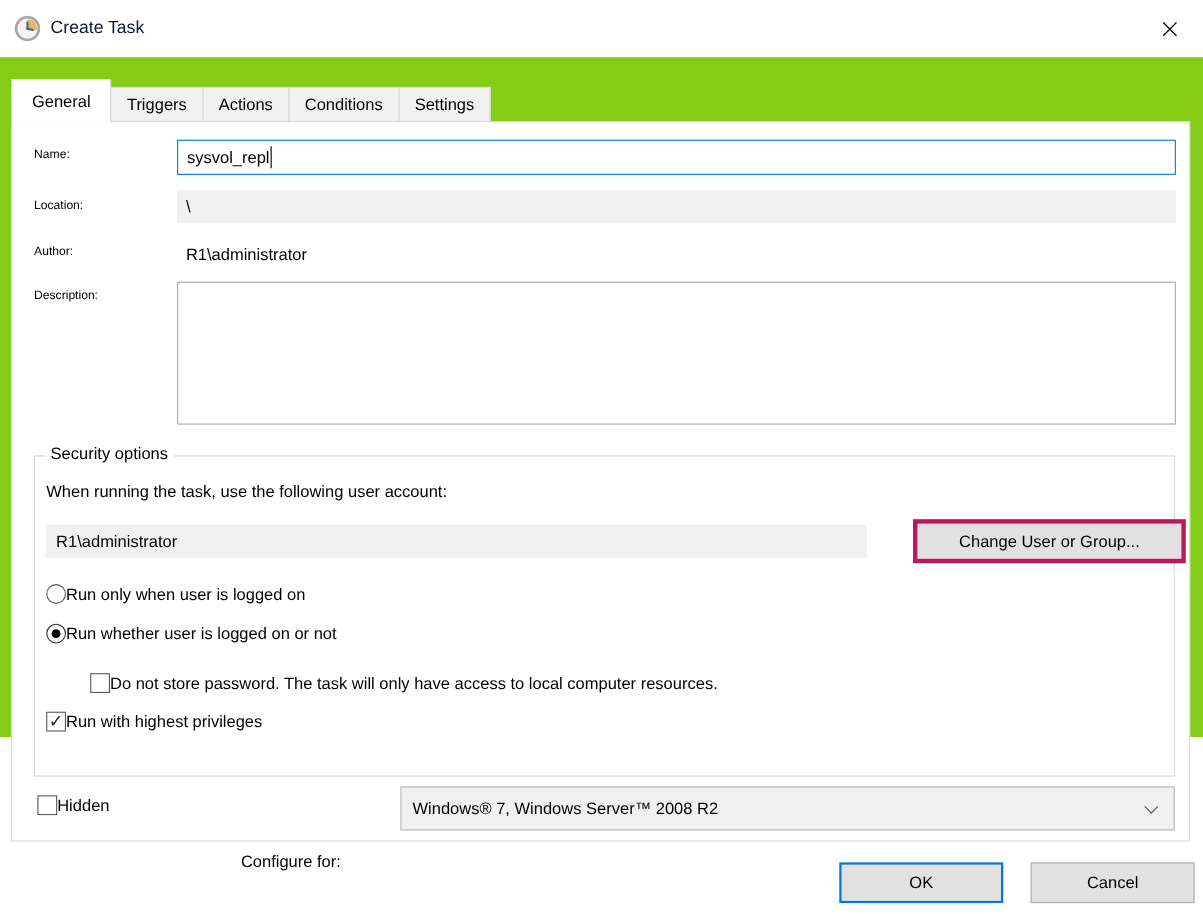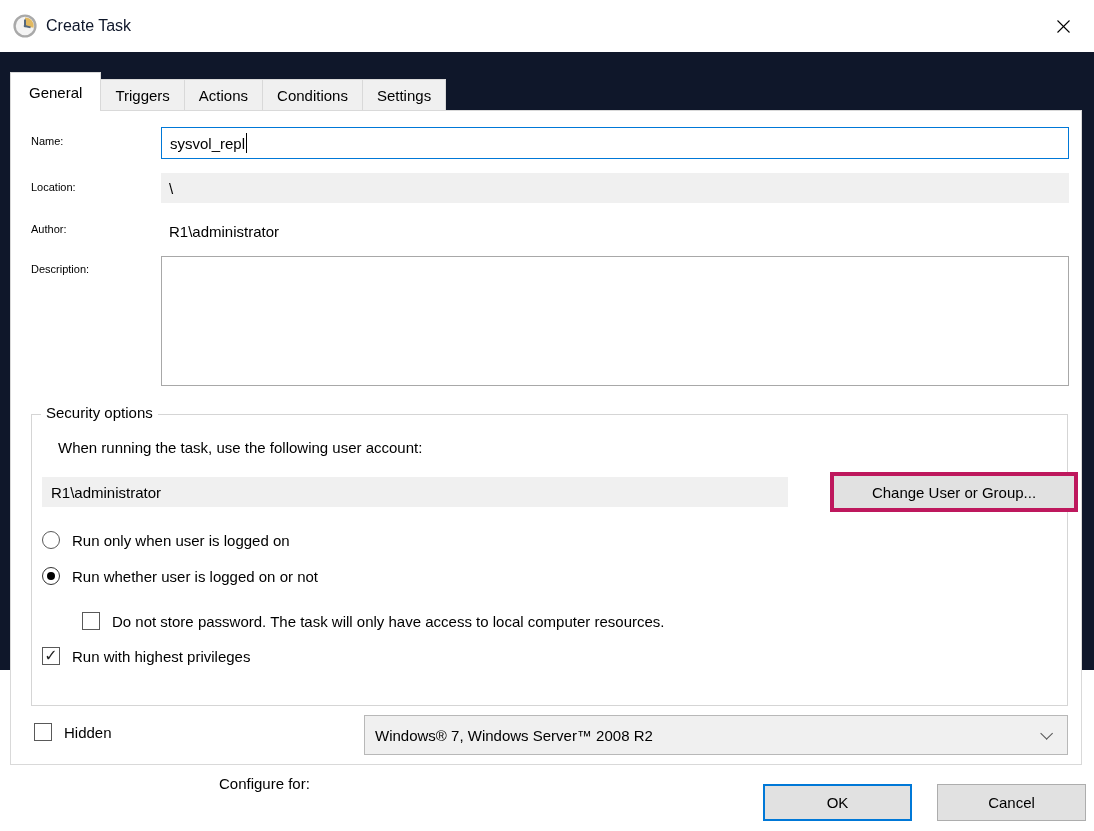--- a/index.html
+++ b/index.html
@@ -21,21 +21,21 @@
   .titlebar .app-icon { margin-left: 13px; width: 24px; height: 24px; }
   .titlebar .title-text { margin-left: 9px; font-size: 16px; color: #0f172a; }
   .close-btn {
     position: absolute; right: 0; top: 0; width: 62px; height: 52px;
     display: flex; align-items: center; justify-content: center; cursor: pointer;
   }
 
   
   .dialog-body {
     position: absolute; left: 0; top: 52px; width: 1094px; height: 618px;
-    background: #0f172a;
+    background: #84cc16;
   }
 
   
   .tabs {
     position: absolute; left: 10px; top: 20px; height: 39px;
     display: flex; align-items: flex-end; z-index: 3;
   }
   .tab {
     height: 32px; padding: 0 14px; display: flex; align-items: center;
     background: #f0f0f0; border: 1px solid #d9d9d9; border-left: none;
@@ -77,34 +77,34 @@
   
   .groupbox {
     position: absolute; left: 20px; top: 303px; width: 1037px; height: 292px;
     border: 1px solid #d5d5d5;
   }
   .group-title {
     position: absolute; top: -11px; left: 9px; background: #ffffff;
     padding: 0 5px; font-size: 15px;
   }
 
-  .account-prompt { position: absolute; left: 26px; top: 24px; font-size: 15px; }
+  .account-prompt { position: absolute; left: 10px; top: 24px; font-size: 15px; }
   .account-strip {
     position: absolute; left: 10px; top: 62px; width: 746px; height: 30px;
     background: #f0f0f0; display: flex; align-items: center; padding: 0 9px;
   }
   .change-user-btn {
     position: absolute; left: 798px; top: 57px; width: 248px; height: 40px;
     background: #e1e1e1; border: 4px solid #be185d;
     display: flex; align-items: center; justify-content: center;
     font-size: 15px; cursor: pointer;
   }
 
   .option-row { position: absolute; display: flex; align-items: center; cursor: pointer; }
-  .option-row .opt-label { margin-left: 12px; font-size: 15px; }
+  .option-row .opt-label { font-size: 15px; }
 
   .radio {
     width: 18px; height: 18px; border-radius: 50%; border: 1px solid #595959;
     background: #fff; position: relative; flex: 0 0 auto;
   }
   .radio.selected { border-color: #333; }
   .radio.selected::after {
     content: ""; position: absolute; left: 4px; top: 4px; width: 8px; height: 8px;
     border-radius: 50%; background: #000;
   }

